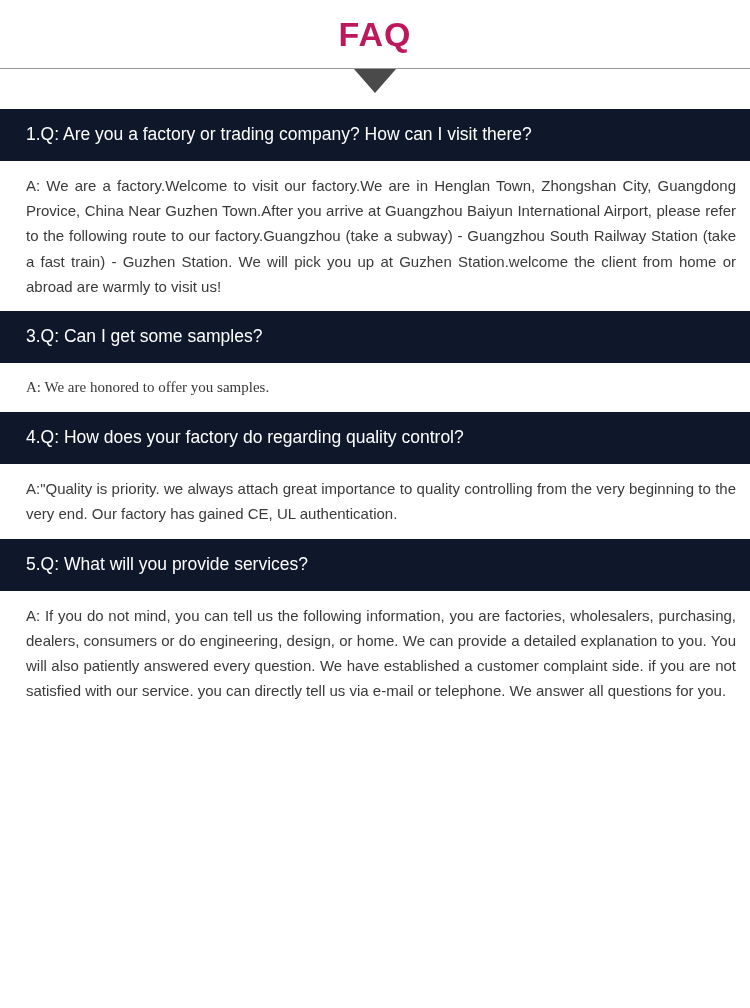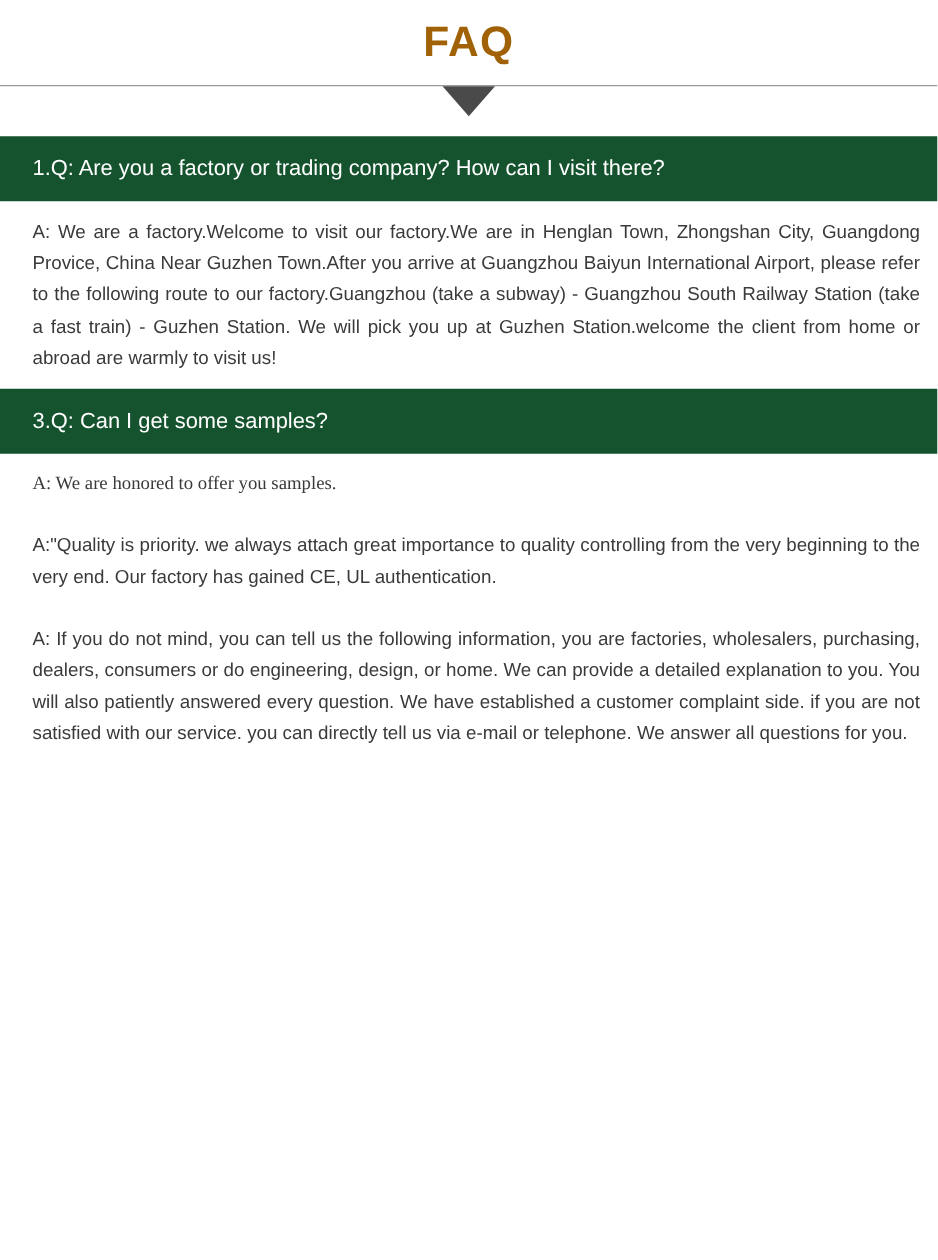--- a/index.html
+++ b/index.html
@@ -23,21 +23,21 @@
   .faq-header {
     height: 68px;
     display: flex;
     align-items: center;
     justify-content: center;
     position: relative;
   }
   .faq-title {
     font-size: 34px;
     font-weight: bold;
-    color: #a16207;
+    color: #be185d;
     letter-spacing: 1px;
     line-height: 1;
   }
   .header-rule {
     height: 1px;
     background: #9a9a9a;
     width: 750px;
   }
   .arrow-wrap {
     height: 40px;
@@ -54,21 +54,21 @@
     margin-top: 0px;
   }
   
   .faq-list {
     padding: 0 0 0 0;
   }
   .faq-item {
     margin: 0;
   }
   .faq-q {
-    background: #14532d;
+    background: #0f172a;
     color: #ffffff;
     font-size: 17.5px;
     line-height: 1.2;
     padding: 13px 16px 14px 26px;
     box-sizing: border-box;
     min-height: 52px;
     display: flex;
     align-items: center;
   }
   .faq-a {
@@ -109,22 +109,24 @@
 
     <div class="faq-item">
       <div class="faq-q">3.Q: Can I get some samples?</div>
       <div class="faq-a nojustify">A: We are honored to offer you samples.</div>
     </div>
 
     <div class="faq-item">
     </div>
 
     <div class="faq-item">
+      <div class="faq-q">4.Q: How does your factory do regarding quality control?</div>
       <div class="faq-a">A:"Quality is priority. we always attach great importance to quality controlling from the very beginning to the very end. Our factory has gained CE, UL authentication.</div>
     </div>
 
     <div class="faq-item">
+      <div class="faq-q">5.Q: What will you provide services?</div>
       <div class="faq-a">A: If you do not mind, you can tell us the following information,  you are factories, wholesalers, purchasing, dealers, consumers or do engineering, design, or home. We can provide a detailed explanation to you. You will also patiently answered every question. We have established a customer complaint side. if you are not satisfied with our service. you can directly tell us via e-mail or telephone. We answer all questions for you.</div>
     </div>
 
   </div>
 
 </div>
 
 </body></html>

